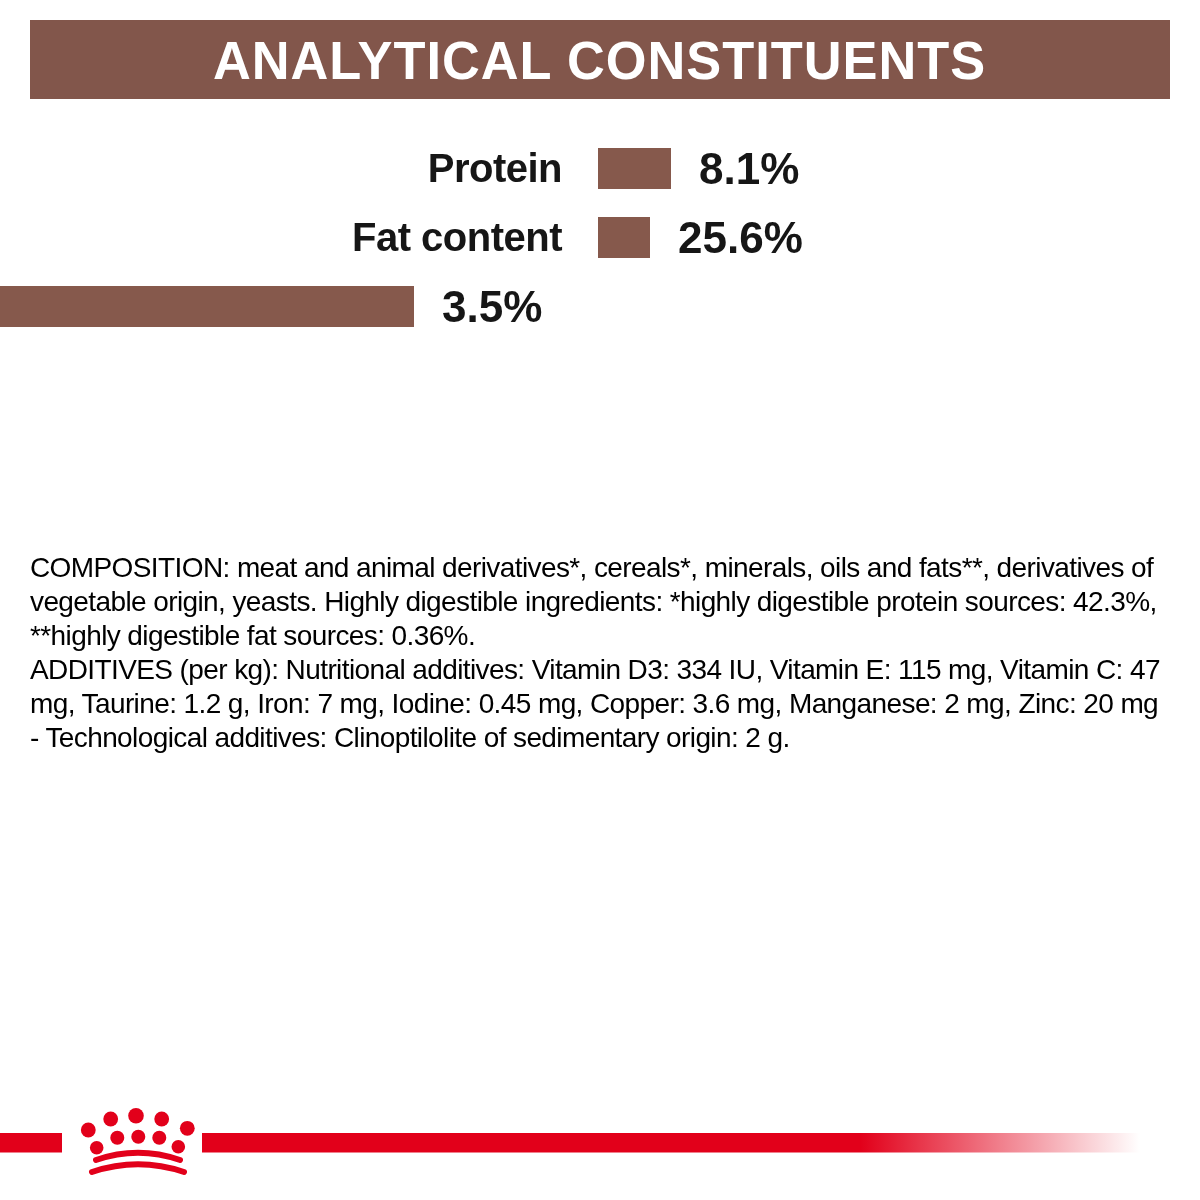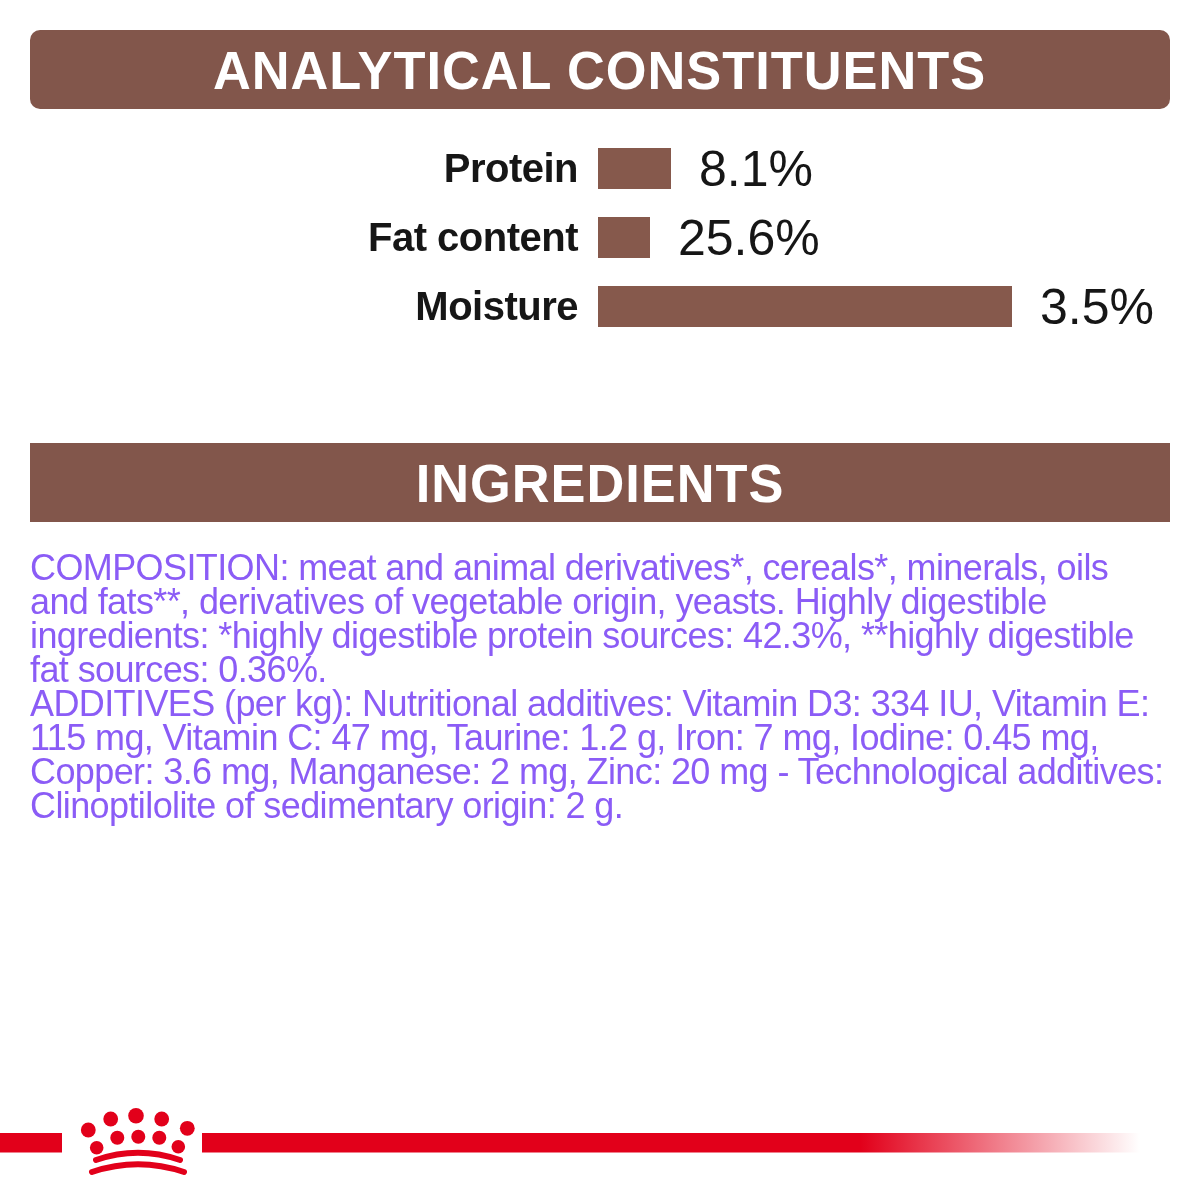--- a/index.html
+++ b/index.html
@@ -20,39 +20,39 @@
   .band{
     position:absolute;left:30px;width:1140px;height:79px;
     background:var(--brown);
     display:flex;align-items:center;justify-content:center;
   }
   .band .band-title{
     margin:0;color:#ffffff;font-weight:bold;font-size:54px;
     letter-spacing:1px;white-space:nowrap;
     transform:scaleX(0.97);transform-origin:center;
   }
-  #hdr-analytical{top:30px;border-radius:10px;}
+  #hdr-analytical{top:20px;}
   #hdr-ingredients{top:443px;}
 
   
   #chart{position:absolute;top:134px;left:0;width:1200px;}
   .crow{display:flex;align-items:center;height:69px;}
   .clabel{
-    box-sizing:border-box;width:598px;padding-right:20px;
+    box-sizing:border-box;width:598px;padding-right:36px;
     text-align:right;font-size:40px;font-weight:bold;
     letter-spacing:-0.5px;white-space:nowrap;
   }
   .cbar{height:41px;background:var(--bar);flex:0 0 auto;}
-  .cvalue{margin-left:28px;font-size:50px;font-weight:normal;white-space:nowrap;}
+  .cvalue{margin-left:28px;font-size:44px;font-weight:bold;white-space:nowrap;}
 
   
   #ingtext{
     position:absolute;top:551px;left:30px;width:1142px;
-    font-size:36px;line-height:34px;letter-spacing:-0.6px;
-    color:#8b5cf6;
+    font-size:28px;line-height:34px;letter-spacing:-0.6px;
+    color:#000000;
   }
   #ingtext p{margin:0;}
 
   
   #footer{position:absolute;top:1085px;left:0;width:1200px;height:112px;}
   #footer svg{display:block;color:var(--red);}
 </style>
 </head>
 <body>
 
@@ -67,29 +67,25 @@
         <span class="clabel">Protein</span>
         <div class="cbar" style="width: 73px; background: rgb(134, 89, 76);"></div>
         <span class="cvalue">8.1%</span>
       </div>
       <div class="crow">
         <span class="clabel">Fat content</span>
         <div class="cbar" style="width: 52px; background: rgb(134, 89, 76);"></div>
         <span class="cvalue">25.6%</span>
       </div>
       <div class="crow">
-        <span class="clabel">Moisture</span>
         <div class="cbar" style="width: 414px; background: rgb(134, 89, 76);"></div>
         <span class="cvalue">3.5%</span>
       </div>
     </div>
 
-  <div class="band" id="hdr-ingredients">
-    <h1 class="band-title">INGREDIENTS</h1>
-  </div>
 
   <div id="ingtext">
     <p>COMPOSITION: meat and animal derivatives*, cereals*, minerals, oils and fats**, derivatives of vegetable origin, yeasts. Highly digestible ingredients: *highly digestible protein sources: 42.3%, **highly digestible fat sources: 0.36%.</p>
     <p>ADDITIVES (per kg): Nutritional additives: Vitamin D3: 334 IU, Vitamin E: 115 mg, Vitamin C: 47 mg, Taurine: 1.2 g, Iron: 7 mg, Iodine: 0.45 mg, Copper: 3.6 mg, Manganese: 2 mg, Zinc: 20 mg - Technological additives: Clinoptilolite of sedimentary origin: 2 g.</p>
   </div>
 
   <div id="footer">
     <svg width="1200" height="112" viewBox="0 0 1200 112" xmlns="http://www.w3.org/2000/svg">
       <defs>
         <linearGradient id="fadeRight" x1="0" y1="0" x2="1" y2="0">

